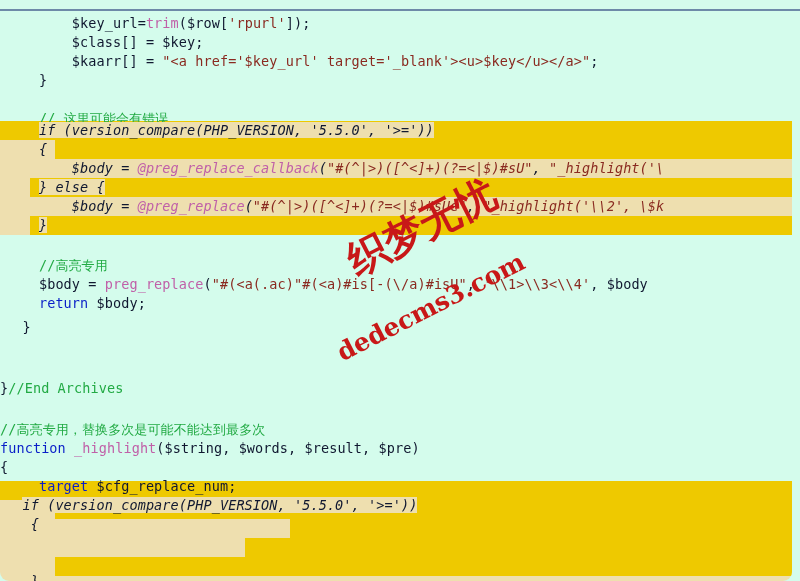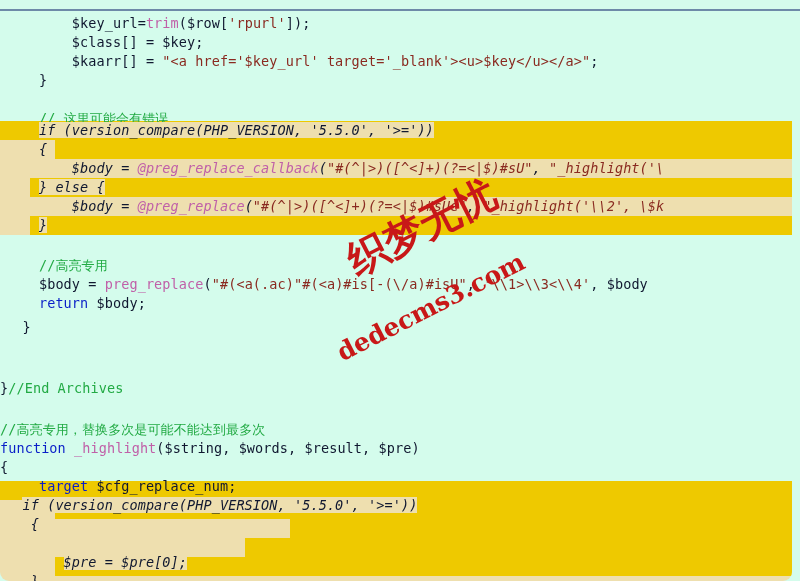--- a/index.html
+++ b/index.html
@@ -194,21 +194,21 @@
     <div class="line" style="top:447px; left:0px;"><span class="op">{</span></div>
 
     <div class="line" style="top:466px; left:6px;"><span class="ind">    </span><span class="kw">target</span><span class="op"> </span><span class="var">$cfg_replace_num</span><span class="op">;</span></div>
 
     <div class="line" style="top:485px; left:6px;"><span class="ind">  </span><span class="hl">if (version_compare(PHP_VERSION, '5.5.0', '&gt;='))</span></div>
 
     <div class="line" style="top:504px; left:6px;"><span class="ind">   </span><span class="hl">{</span></div>
 
     <div class="line" style="top:523px; left:6px;"><span class="ind">       </span></div>
 
-    <div class="line" style="top:542px; left:6px;"><span class="ind">       </span><span class="hl"><span class="var">$pre</span><span class="op"> = </span><span class="var">$pre</span><span class="op">[0];</span></span></div>
+    <div class="line" style="top:542px; left:6px;"><span class="ind">       </span></div>
 
     <div class="line" style="top:561px; left:6px;"><span class="ind">   </span><span class="hl">}</span></div>
 
     <div id="watermark">
       <div class="wm-cn" style="left:8px; top:10px; font-size:40px; transform:rotate(-27deg); transform-origin:left top;">织梦无忧</div>
       <div class="wm-en" style="left:2px; top:112px; font-size:25px; transform:rotate(-27deg); transform-origin:left top;">dedecms3.com</div>
     </div>
 
   </div>
 </div>

